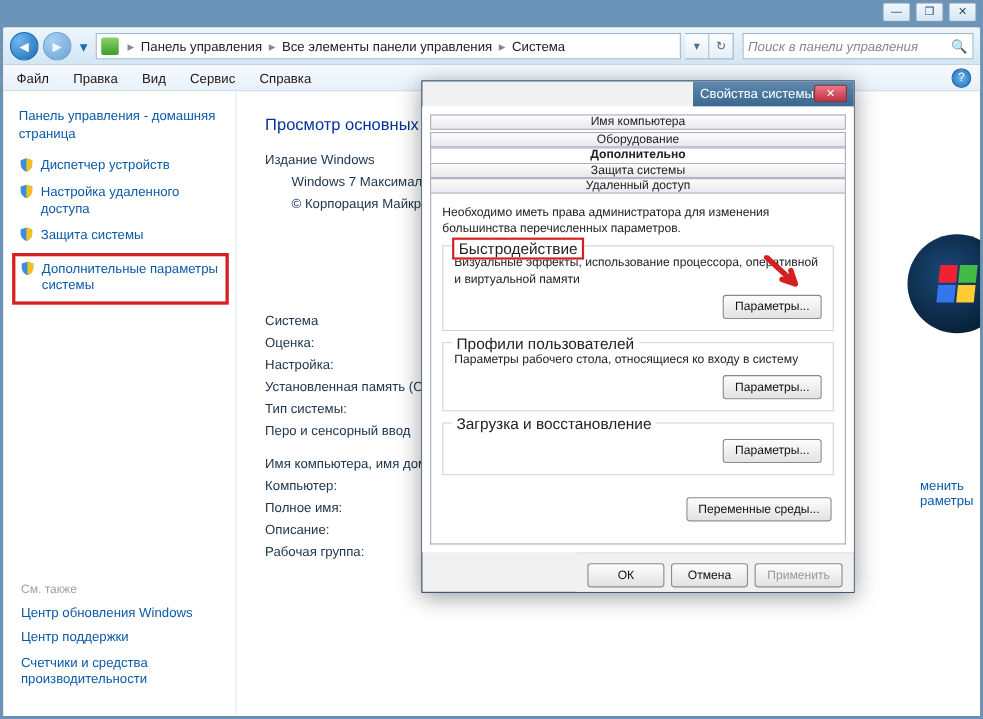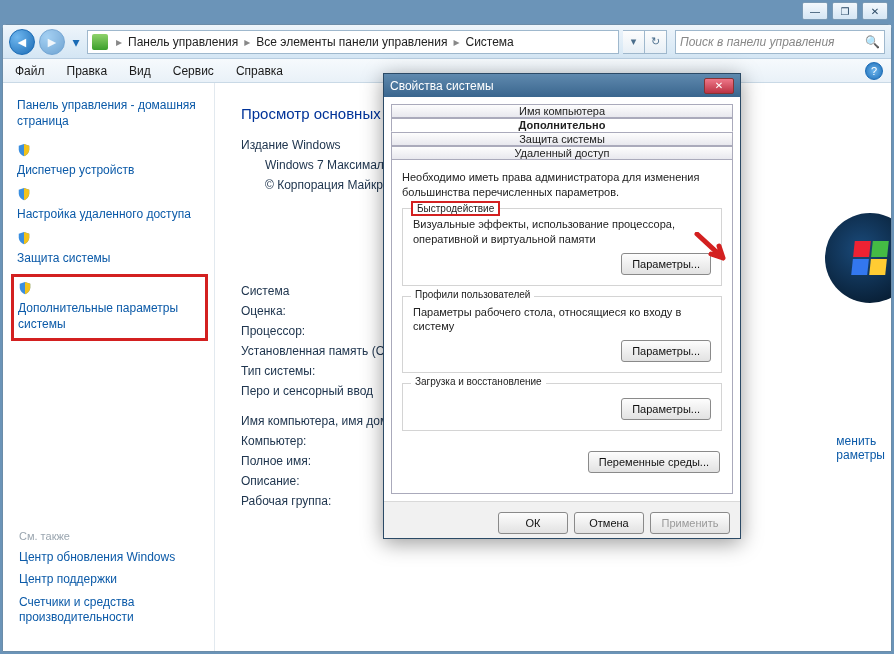--- a/index.html
+++ b/index.html
@@ -32,52 +32,52 @@
 
 
 .menu-bar { height:24px; background:linear-gradient(#f6fafd,#e9f1f8); border-bottom:1px solid #c9d9e6; display:flex; align-items:center; padding:0 8px; gap:14px;text-align:right;}
 .menu-item { color:#1a1a1a; padding:3px 4px;}
 .help-q { margin-left:auto; width:18px; height:18px; border-radius:50%; background:radial-gradient(#6fb7ef,#1a6bb5); color:#fff; display:flex; align-items:center; justify-content:center; font-size:11px; border:1px solid #1a6bb5;}
 
 
 .body-split { flex:1; display:flex; overflow:hidden;}
 .sidebar { width:212px; background:#fff; border-right:1px solid #e2e9ef; padding:14px 10px 10px 14px;}
 .side-home { color:#0b5aa8; margin-bottom:14px; line-height:1.35;}
-.side-link { display:flex; align-items:flex-start; gap:6px; color:#0b5aa8; margin:8px 0; line-height:1.3;flex-direction:column;}
+.side-link { display:flex; align-items:flex-start; gap:6px; color:#0b5aa8; margin:8px 0; line-height:1.3;}
 .shield { width:14px; height:14px; flex-shrink:0;}
 .shield svg { width:14px; height:14px;}
 .side-link.highlighted { border:3px solid #d32020; padding:4px 4px 6px 4px; margin-left:-6px; margin-right:-4px; color:#0b5aa8;}
 .side-footer { position:absolute; bottom:18px; left:16px; width:190px;}
 .side-footer h4 { color:#9aa5af; font-weight:normal; font-size:11px; margin-bottom:8px;}
 .side-footer a { display:block; color:#0b5aa8; margin:7px 0; line-height:1.3;}
 
 .content { flex:1; position:relative; padding:22px 18px 12px 26px; color:#1a1a1a;}
 .content h1 { font-size:15px; color:#003399; font-weight:normal; margin-bottom:14px;}
 .sec-title { font-size:12px; color:#20364f; margin:16px 0 6px;}
 .kv { display:flex; margin:6px 0;}
 .kv .k { width:170px; color:#20364f;}
 .kv .v { color:#20364f;}
 .right-link { color:#0b5aa8; position:absolute; right:6px;margin-left:45px;}
 .win-logo { position:absolute; right:-24px; top:130px; width:90px; height:90px; border-radius:50%; background:radial-gradient(circle at 40% 40%, #1a4a7a, #02101e); display:flex; align-items:center; justify-content:center; overflow:hidden;}
 .flag { display:grid; grid-template:16px 16px/16px 16px; gap:2px; transform:skewX(-6deg);}
 .flag div:nth-child(1){background:#e23;} .flag div:nth-child(2){background:#4b4;} .flag div:nth-child(3){background:#37e;} .flag div:nth-child(4){background:#fc3;}
 
 
-.dialog { position:absolute; left:383px; top:73px; width:358px; height:466px; background:#f1f1f1; border:1px solid #2b4a66; box-shadow:0 4px 20px rgba(0,0,0,.4); display:flex; flex-direction:column;}
+.dialog { position:absolute; left:383px; top:73px; width:394px; height:466px; background:#f1f1f1; border:1px solid #2b4a66; box-shadow:0 4px 20px rgba(0,0,0,.4); display:flex; flex-direction:column;align-items:flex-end;}
 .dlg-title { height:24px; background:linear-gradient(#5f89ae,#3a668e); color:#fff; display:flex; align-items:center; padding:0 6px; font-size:12px;}
 .dlg-close { margin-left:auto; width:30px; height:16px; background:linear-gradient(#e78,#b34); border:1px solid #833; border-radius:2px; display:flex; align-items:center; justify-content:center; color:#fff; font-size:10px;}
 .dlg-body { flex:1; background:#fff; border:1px solid #fff; padding:4px 6px 6px 6px; position:relative;}
 .tab-row1, .tab-row2 { display:flex;flex-direction:column;}
 .tab { flex:1; height:22px; border:1px solid #aab; background:linear-gradient(#fdfdfd,#e8e8ee); display:flex; align-items:center; justify-content:center; color:#222; font-size:11px; position:relative;}
 .tab-row1 .tab { margin-top:2px;}
 .tab.active { background:#fff; border-bottom-color:#fff; z-index:2; font-weight:bold;}
 .tab-panel { border:1px solid #aab; border-top:none; padding:10px 10px 12px 10px; background:#fff;}
 .tab-note { font-size:11px; color:#222; margin-bottom:8px; line-height:1.35;}
 .group { border:1px solid #d4d4d4; padding:8px 10px 10px 10px; margin-bottom:10px; position:relative;}
-.group-title { position:absolute; top:-8px; left:8px; background:#fff; padding:0 4px; font-size:10px; color:#222;}
+.group-title { position:absolute; top:-8px; left:8px; background:#fff; padding:0 4px; font-size:14px; color:#222;}
 .group-title.red-box { border:2px solid #d32020;}
 .group p { font-size:11px; color:#222; line-height:1.35;}
 .win-btn { float:right; height:22px; min-width:86px; padding:0 10px; background:linear-gradient(#fdfdfd,#e2e2e2); border:1px solid #8a8a8a; border-radius:3px; color:#111; font-size:11px; margin-top:6px; display:inline-flex; align-items:center; justify-content:center;}
 .win-btn:disabled { color:#999;}
 .clearfix::after{content:"";display:block;clear:both;}
 .env-btn-row { text-align:right; padding:4px 2px 8px;}
 .dlg-buttons { height:38px; background:#f1f1f1; display:flex; align-items:center; justify-content:flex-end; gap:6px; padding:0 10px; border-top:1px solid #d9d9d9;}
 .arrow-annot { position:absolute; left:693px; top:232px; pointer-events:none;}
 .arrow-annot svg { width:40px; height:36px;}
 </style>
@@ -187,21 +187,21 @@
             <div></div>
           </div>
         </div>
 
       <div style="height:70px"></div>
       <div class="sec-title">Система</div>
       <div class="kv">
           <span class="k">Оценка:</span>
         </div>
       <div class="kv">
-          <span class="k">Процессор:</span>
+          <span class="k">Настройка:</span>
         </div>
       <div class="kv">
           <span class="k">Установленная память (ОЗУ):</span>
         </div>
       <div class="kv">
           <span class="k">Тип системы:</span>
         </div>
       <div class="kv">
           <span class="k">Перо и сенсорный ввод</span>
         </div>
@@ -226,20 +226,21 @@
 </div>
 
 <div class="dialog">
   <div class="dlg-title">
     <span>Свойства системы</span>
     <div class="dlg-close">✕</div>
   </div>
   <div class="dlg-body">
     <div class="tab-row1">
       <div class="tab">Имя компьютера</div>
+      <div class="tab">Оборудование</div>
     </div>
     <div class="tab-row2">
       <div class="tab active">Дополнительно</div>
       <div class="tab">Защита системы</div>
       <div class="tab">Удаленный доступ</div>
     </div>
     <div class="tab-panel">
       <div class="tab-note">Необходимо иметь права администратора для изменения большинства перечисленных параметров.</div>
 
       <div class="group clearfix">

